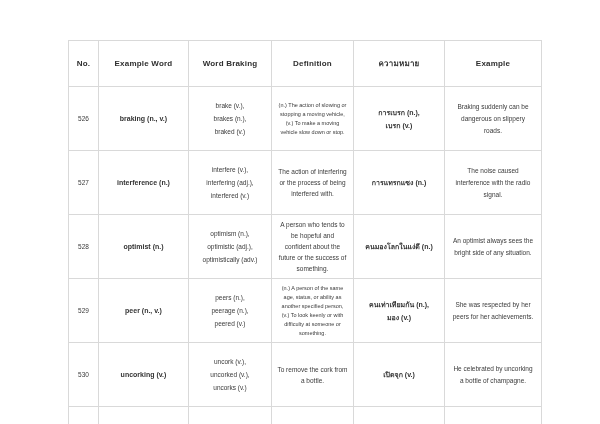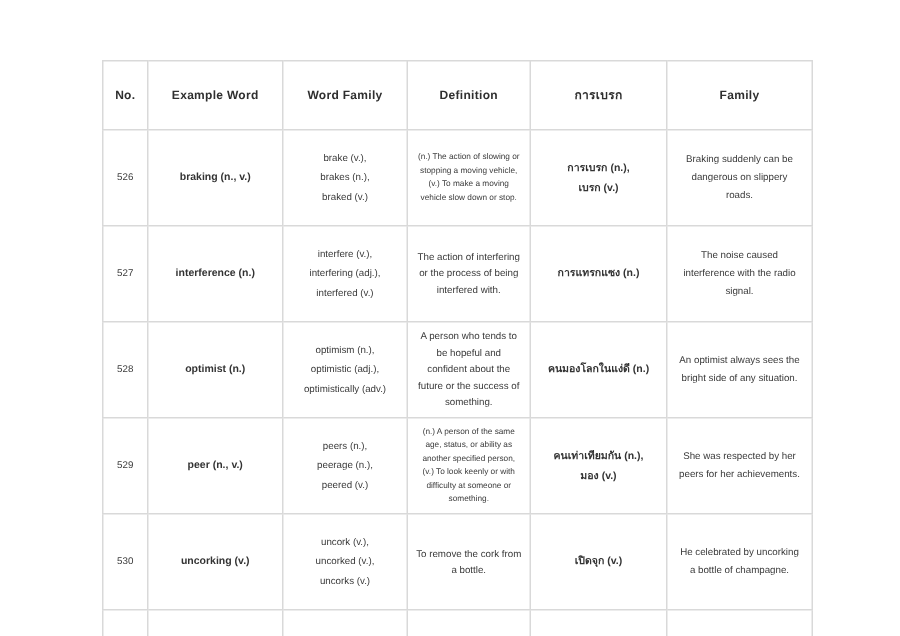--- a/index.html
+++ b/index.html
@@ -64,24 +64,24 @@
       <col style="width:90px">
       <col style="width:83px">
       <col style="width:82px">
       <col style="width:91px">
       <col style="width:97px">
     </colgroup>
     <thead>
       <tr>
         <th>No.</th>
         <th>Example Word</th>
-        <th>Word Family</th>
+        <th>Word Braking</th>
         <th>Definition</th>
-        <th>การเบรก</th>
-        <th>Family</th>
+        <th>ความหมาย</th>
+        <th>Example</th>
       </tr>
     </thead>
     <tbody id="vocab-body">
         <tr>
           <td class="c-no">526</td>
           <td class="c-word">braking (n., v.)</td>
           <td class="c-family">
             <div>brake (v.),</div>
             <div>brakes (n.),</div>
             <div>braked (v.)</div>

